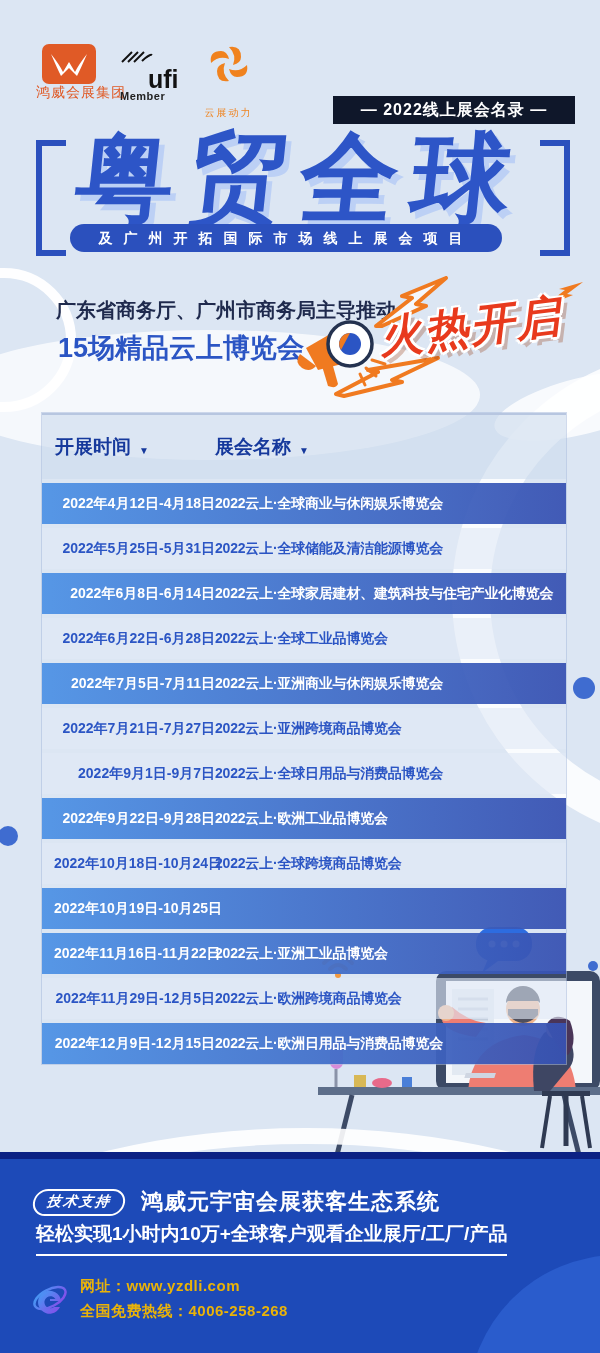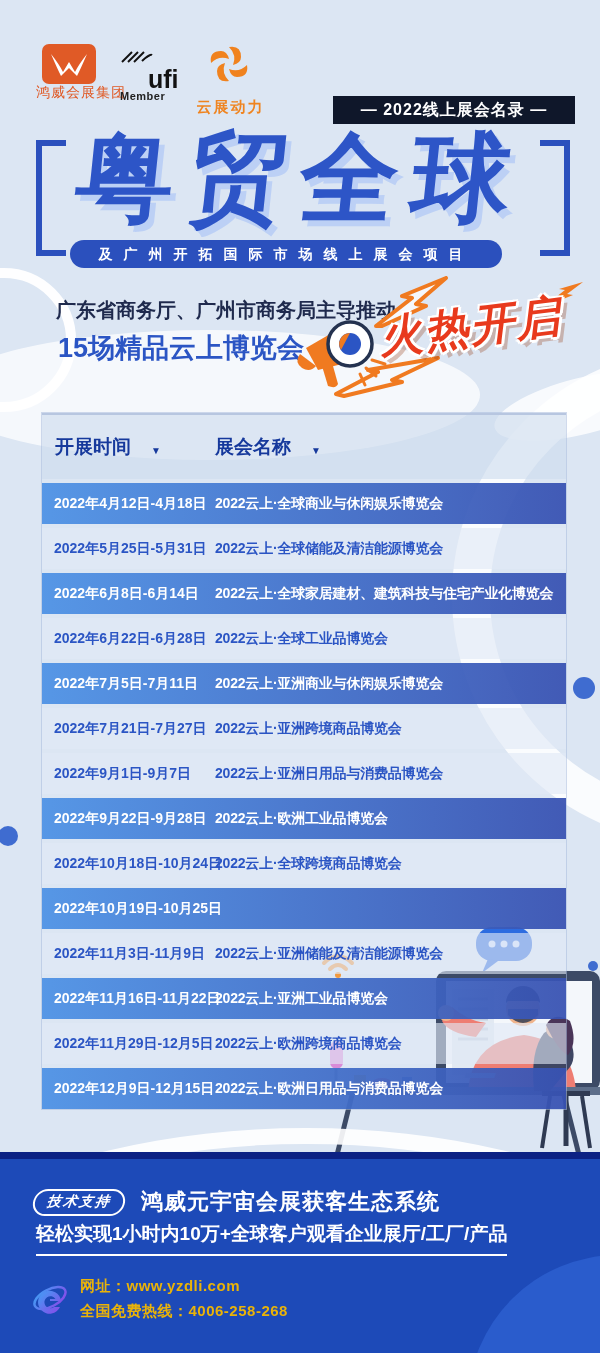--- a/index.html
+++ b/index.html
@@ -21,53 +21,53 @@
 
   
   .logos{position:absolute;left:36px;top:44px;display:flex;align-items:flex-start;gap:18px;z-index:4;}
   .logo1{width:66px;text-align:center;}
   .logo1-box{width:54px;height:40px;margin:0 auto;background:#e05a26;border-radius:7px;display:flex;align-items:center;justify-content:center;}
   .logo1-name{margin-top:0;font-size:14px;font-weight:400;color:#e05a26;letter-spacing:1px;white-space:nowrap;}
   .logo2{text-align:left;padding-top:6px;}
   .logo2-name{font-size:25px;font-weight:700;color:#121212;line-height:22px;margin-left:28px;}
   .logo2-sub{font-size:11px;font-weight:700;color:#222;letter-spacing:.5px;}
   .logo3{width:64px;text-align:center;}
-  .logo3-name{margin-top:10px;font-size:15px;font-weight:700;color:#ef8420;letter-spacing:2px;white-space:nowrap;}
+  .logo3-name{margin-top:18px;font-size:10px;font-weight:400;color:#ef8420;letter-spacing:2px;white-space:nowrap;}
 
   
   .dir-badge{position:absolute;left:333px;top:96px;width:242px;height:28px;background:#0f172a;color:#fff;
     font-size:16px;font-weight:700;text-align:center;line-height:28px;letter-spacing:1px;z-index:4;}
   .main-title{position:absolute;left:0;top:114px;width:600px;text-align:center;z-index:4;
     font-size:98px;font-weight:900;letter-spacing:14px;color:#2d55c7;transform:skewX(-6deg);
     text-shadow:6px 6px 0 #bcd0f5;white-space:nowrap;}
   .bracket{position:absolute;width:24px;height:104px;z-index:4;border:0 solid #2b50bd;}
   .bracket-l{left:36px;top:140px;border-left-width:6px;border-top-width:6px;border-bottom-width:6px;}
   .bracket-r{left:540px;top:140px;border-right-width:6px;border-top-width:6px;border-bottom-width:6px;}
-  .sub-pill{position:absolute;left:70px;top:240px;width:432px;height:28px;background:#2b50bd;border-radius:15px;
+  .sub-pill{position:absolute;left:70px;top:224px;width:432px;height:28px;background:#2b50bd;border-radius:15px;
     color:#fff;font-size:14px;font-weight:700;letter-spacing:11px;text-align:center;line-height:28px;z-index:5;white-space:nowrap;}
 
   
   .slogan-1{position:absolute;left:56px;top:297px;z-index:4;font-size:20px;color:#1f2a4d;white-space:nowrap;}
   .slogan-1 .w900{font-weight:900;}
   .slogan-1 .w700{font-weight:700;}
   .slogan-2{position:absolute;left:58px;top:330px;z-index:4;font-size:27px;font-weight:900;color:#2b55c4;white-space:nowrap;}
   .megaphone{position:absolute;left:292px;top:314px;z-index:4;}
   .stamp{position:absolute;left:378px;top:296px;width:210px;z-index:5;font-size:44px;font-weight:900;font-style:italic;
     color:#e83a1d;transform:rotate(-7deg);letter-spacing:2px;white-space:nowrap;
     text-shadow:-2px -2px 0 #fff,2px -2px 0 #fff,-2px 2px 0 #fff,2px 2px 0 #fff,0 3px 0 #fff,3px 0 0 #fff,5px 6px 0 rgba(150,60,20,.30);}
   .bolt{position:absolute;z-index:4;}
 
   
   .fair-table{position:absolute;left:41px;top:412px;width:524px;z-index:3;border:1px solid rgba(170,188,220,.55);}
   .fair-head{height:64px;background:rgba(205,219,238,.62);border-top:2px solid #b7c6e0;display:flex;align-items:center;}
-  .fair-head .hcell{color:#16399c;font-size:19px;font-weight:900;display:flex;align-items:center;gap:20px;}
+  .fair-head .hcell{color:#16399c;font-size:19px;font-weight:900;display:flex;align-items:center;gap:8px;}
   .hc-date{padding-left:13px;width:160px;}
   .sort-icon{font-size:10px;transform:translateY(3px);}
   .fair-body{padding-bottom:0;}
-  .frow{height:41px;margin-top:4px;display:flex;align-items:center;font-weight:700;}
+  .frow{height:41px;margin-top:4px;display:flex;align-items:center;font-weight:700;text-align:right;}
   .frow .c-date{width:161px;padding-left:12px;font-size:14px;flex:none;white-space:nowrap;}
   .frow .c-name{font-size:14px;white-space:nowrap;letter-spacing:-.2px;}
   .frow.odd{background:linear-gradient(90deg,rgba(78,146,229,.94),rgba(56,82,178,.94));color:#ffffff;}
   .frow.even{background:rgba(224,233,246,.62);color:#2b55c4;}
 
   
   .scene{position:absolute;left:318px;top:925px;z-index:1;}
 
   
   .band-strip{position:absolute;left:0;top:1152px;width:600px;height:7px;background:#0c2284;z-index:6;}
@@ -266,36 +266,32 @@
         <div class="frow odd">
           <span class="c-date">2022年7月5日-7月11日</span>
           <span class="c-name">2022云上·亚洲商业与休闲娱乐博览会</span>
         </div>
         <div class="frow even">
           <span class="c-date">2022年7月21日-7月27日</span>
           <span class="c-name">2022云上·亚洲跨境商品博览会</span>
         </div>
         <div class="frow even">
           <span class="c-date">2022年9月1日-9月7日</span>
-          <span class="c-name">2022云上·亚洲日用品与消费品博览会</span>
+          <span class="c-name">2022云上·全球日用品与消费品博览会</span>
         </div>
         <div class="frow odd">
           <span class="c-date">2022年9月22日-9月28日</span>
           <span class="c-name">2022云上·欧洲工业品博览会</span>
         </div>
         <div class="frow even">
           <span class="c-date">2022年10月18日-10月24日</span>
           <span class="c-name">2022云上·全球跨境商品博览会</span>
         </div>
         <div class="frow odd">
           <span class="c-date">2022年10月19日-10月25日</span>
-        </div>
-        <div class="frow even">
-          <span class="c-date">2022年11月3日-11月9日</span>
-          <span class="c-name">2022云上·亚洲储能及清洁能源博览会</span>
         </div>
         <div class="frow odd">
           <span class="c-date">2022年11月16日-11月22日</span>
           <span class="c-name">2022云上·亚洲工业品博览会</span>
         </div>
         <div class="frow even">
           <span class="c-date">2022年11月29日-12月5日</span>
           <span class="c-name">2022云上·欧洲跨境商品博览会</span>
         </div>
         <div class="frow odd">

